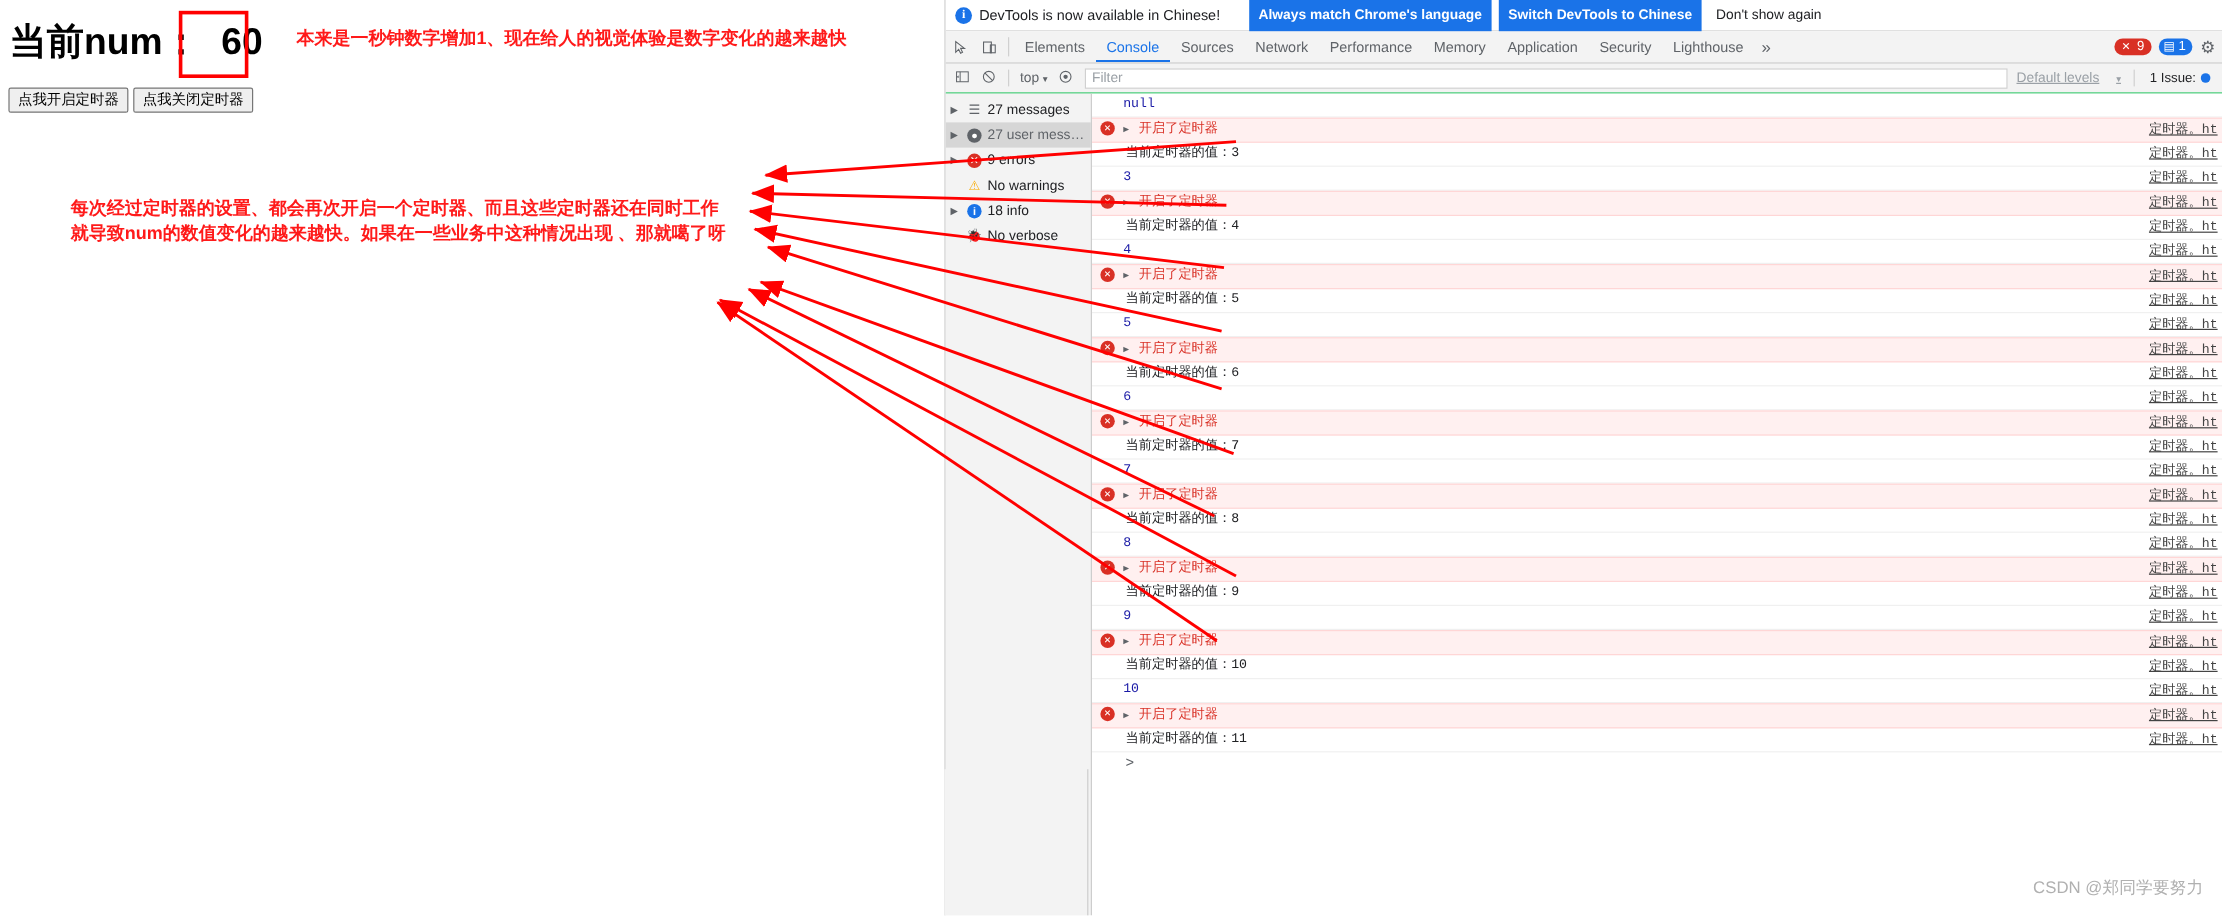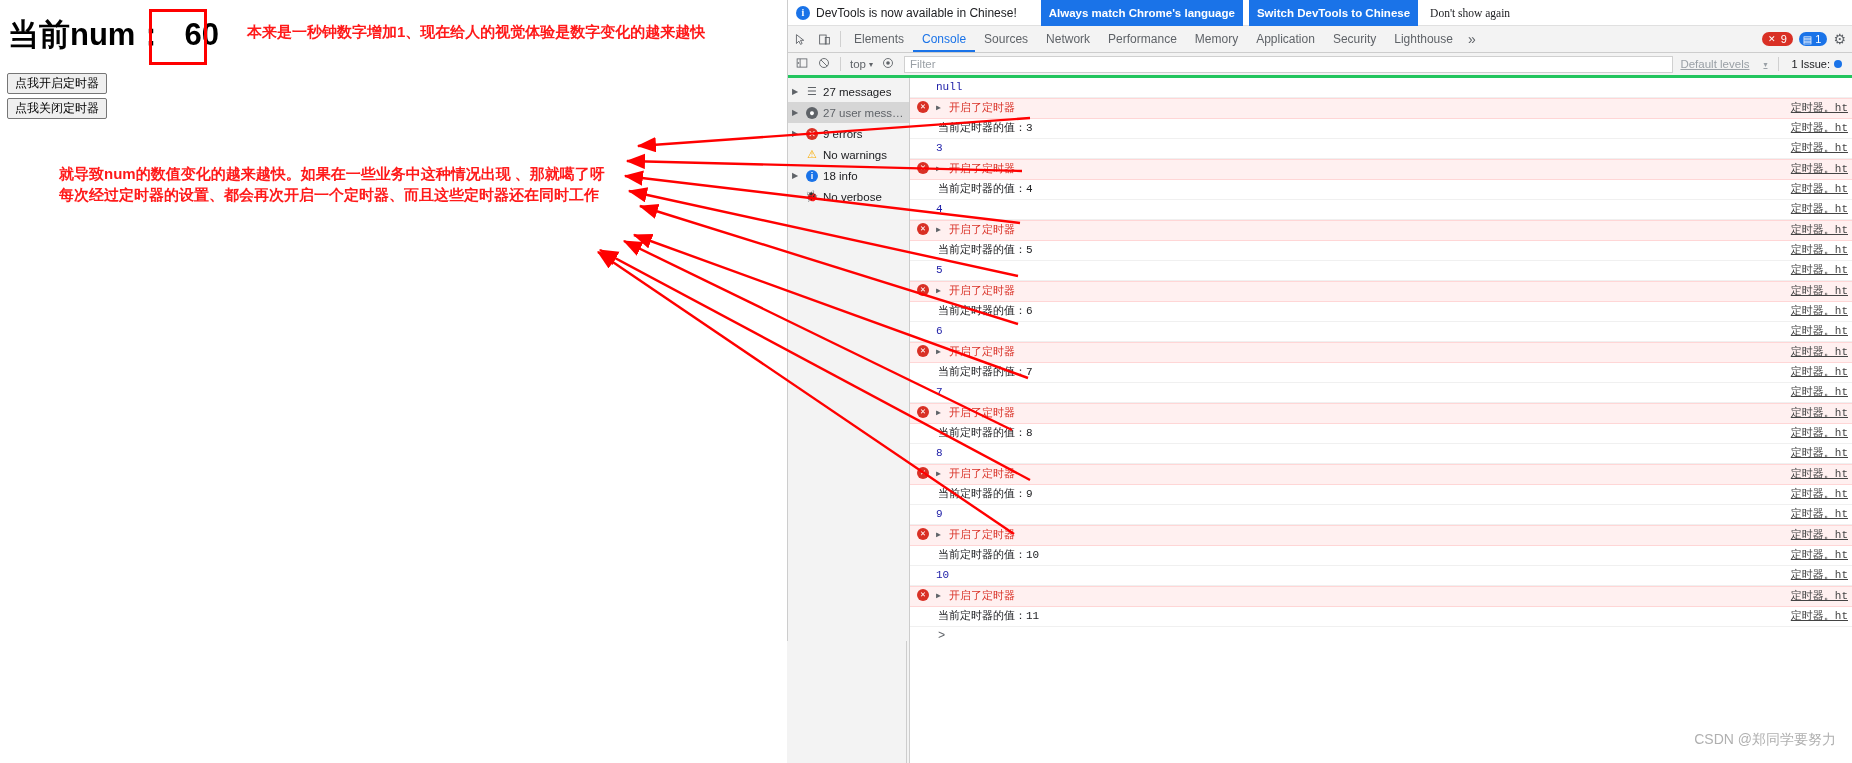--- a/index.html
+++ b/index.html
@@ -19,21 +19,21 @@
   }
   #num-line {
     position:absolute; left:8px; top:14px;
     font-size:31px; font-weight:bold; color:#000;
     white-space:nowrap; letter-spacing:0px;
   }
   #num-box {
     position:absolute; left:149px; top:9px; width:58px; height:56px;
     border:3px solid #ff0000;
   }
-  #btn-row { position:absolute; left:7px; top:73px; display:flex; gap:4px;flex-direction:column; }
+  #btn-row { position:absolute; left:7px; top:73px; display:flex; gap:4px; }
   .pg-btn {
     font-family:"Liberation Sans", sans-serif;
     font-size:12px; color:#000;
     background:#efefef;
     border:1px solid #767676;
     border-radius:2px;
     padding:2px 7px 3px 7px;
     line-height:14px;
     cursor:pointer;
   }
@@ -75,21 +75,21 @@
   }
   #infobar .msg { margin-right:18px; }
   .blue-btn {
     background:#1a73e8; color:#fff; border:none; border-radius:2px;
     font-size:11.5px; font-weight:bold; padding:17px 8px; cursor:pointer;
     font-family:"Liberation Sans", sans-serif; white-space:nowrap;
   }
   .plain-btn {
     background:transparent; color:#202124; border:none;
     font-size:11.5px; padding:3px 6px; cursor:pointer;
-    font-family:Liberation Serif, serif; white-space:nowrap;
+    font-family:Liberation Sans, sans-serif; white-space:nowrap;
   }
 
   #tabbar {
     height:27px; display:flex; align-items:stretch;
     border-bottom:1px solid #cdcdcd; background:#f3f3f3;
     font-size:12px; color:#5f6368; position:relative;
   }
   #tabbar .icon-btn {
     width:24px; display:flex; align-items:center; justify-content:center;
     cursor:pointer;
@@ -107,21 +107,21 @@
   .count-chip {
     display:flex; align-items:center; gap:3px;
     font-size:11px; color:#fff; background:#d93025;
     border-radius:8px; padding:1px 6px 1px 4px;
   }
   .count-chip.blue { background:#1a73e8; }
   .gear { font-size:14px; color:#5f6368; cursor:pointer; }
 
   #filterbar {
     height:25px; display:flex; align-items:center;
-    border-bottom:3px solid #22c55e; background:#f3f3f3;
+    border-bottom:1px solid #22c55e; background:#f3f3f3;
     font-size:11.5px; color:#5f6368; gap:2px; padding:0 4px;justify-content:center;
   }
   #filterbar .ic { width:20px; text-align:center; cursor:pointer; font-size:12px; }
   #filterbar .vsep { width:1px; height:14px; background:#d0d0d0; margin:0 4px; }
   #ctx-select { display:flex; align-items:center; gap:3px; cursor:pointer; padding:0 3px;}
   #filter-input {
     flex:1; border:1px solid #d0d0d0; background:#fff; height:17px;
     font-size:11.5px; color:#202124; padding:0 5px; margin-left:4px;
     font-family:"Liberation Sans", sans-serif;
   }
@@ -207,22 +207,22 @@
   <div id="num-box"></div>
 
   <div id="btn-row">
     <button class="pg-btn">点我开启定时器</button>
     <button class="pg-btn">点我关闭定时器</button>
   </div>
 
   <div id="annot-top">本来是一秒钟数字增加1、现在给人的视觉体验是数字变化的越来越快</div>
 
   <div id="annot-block">
+    <div>每次经过定时器的设置、都会再次开启一个定时器、而且这些定时器还在同时工作</div>
     <div>就导致num的数值变化的越来越快。如果在一些业务中这种情况出现 、那就噶了呀</div>
-    <div>每次经过定时器的设置、都会再次开启一个定时器、而且这些定时器还在同时工作</div>
   </div>
 </div>
 
 <div id="devtools">
 
   <div id="infobar">
     <span class="info-dot">i</span>
     <span class="msg">DevTools is now available in Chinese!</span>
     <button class="blue-btn">Always match Chrome's language</button>
     <button class="blue-btn">Switch DevTools to Chinese</button>

